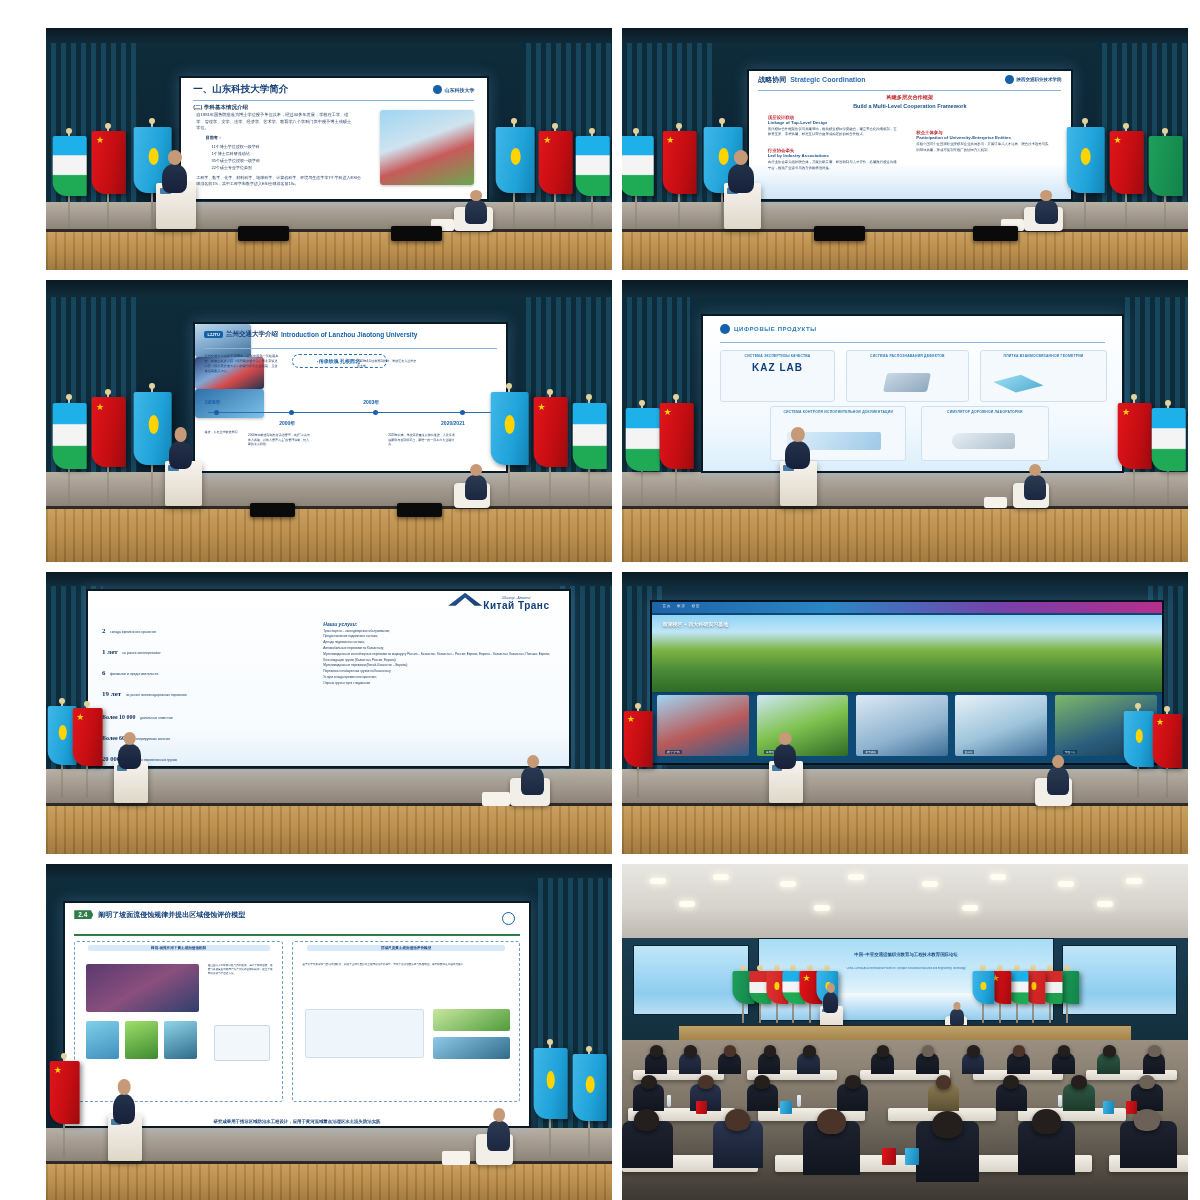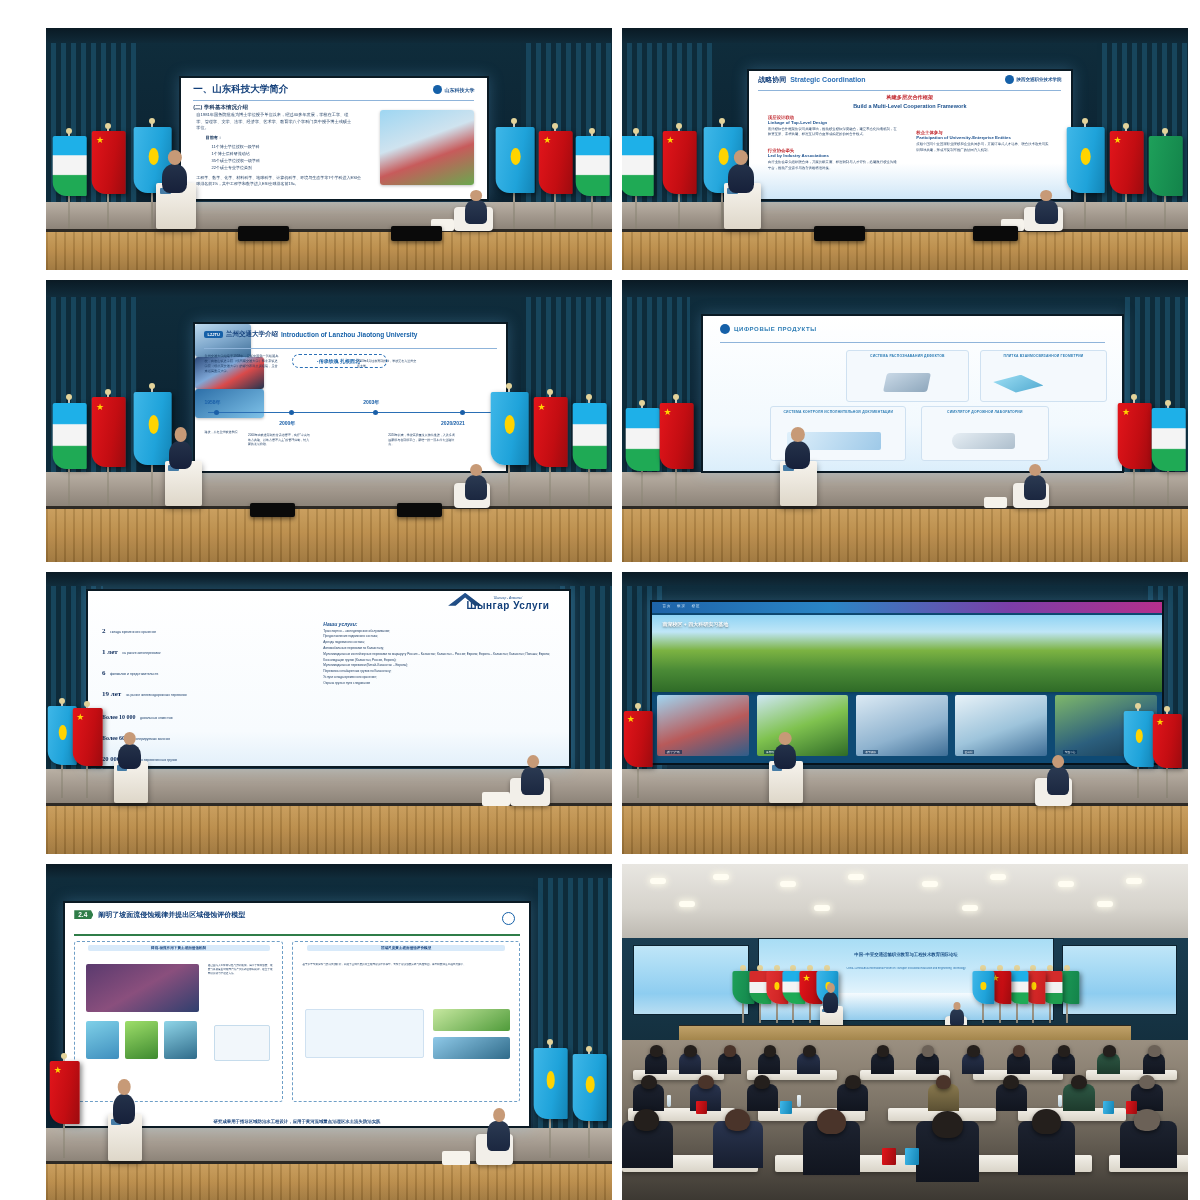--- a/index.html
+++ b/index.html
@@ -490,20 +490,24 @@
       <div class="stage-front" style="top:80%;"></div>
 
       <div class="screen" style="left:14%;top:12%;width:74%;height:55%;">
         <div class="sl" style="background:linear-gradient(180deg,#ffffff 0%,#f2f9fe 70%,#dbeefb 100%);">
           <div style="position:absolute;left:4%;top:5%;display:flex;align-items:center;gap:4px;">
             <span class="logo-dot" style="width:10px;height:10px;"></span>
             <span style="font-size:6px;color:#2e7db5;font-weight:bold;letter-spacing:.6px;">ЦИФРОВЫЕ ПРОДУКТЫ</span>
           </div>
           <div class="sl-rule" style="position:absolute;left:4%;right:4%;top:17%;"></div>
 
+          <div class="card" style="position:absolute;left:4%;top:22%;width:27%;height:32%;">
+            <div class="ru-cap" style="font-size:3.4px;margin-top:3px;">СИСТЕМА ЭКСПЕРТИЗЫ КАЧЕСТВА</div>
+            <div class="kazlab" style="font-size:10px;margin-top:4px;">KAZ LAB</div>
+          </div>
           <div class="card" style="position:absolute;left:34%;top:22%;width:29%;height:32%;">
             <div class="ru-cap" style="font-size:3.4px;margin-top:3px;">СИСТЕМА РАСПОЗНАВАНИЯ ДЕФЕКТОВ</div>
             <div style="position:absolute;left:32%;top:45%;width:36%;height:38%;background:linear-gradient(150deg,#c8d8e6,#8fa8bd);border-radius:3px;transform:skewX(-12deg);"></div>
           </div>
           <div class="card" style="position:absolute;left:66%;top:22%;width:30%;height:32%;">
             <div class="ru-cap" style="font-size:3.4px;margin-top:3px;">ПЛИТКА ВЗАИМОСВЯЗАННОЙ ГЕОМЕТРИИ</div>
             <div style="position:absolute;left:10%;top:48%;width:40%;height:36%;background:linear-gradient(150deg,#9fe0f5,#4fa8cf);clip-path:polygon(0 40%,55% 0,100% 60%,45% 100%);"></div>
           </div>
 
           <div class="card" style="position:absolute;left:16%;top:58%;width:32%;height:34%;">
@@ -548,21 +552,21 @@
       <div class="wall" style="top:5%;bottom:30%;"></div>
       <div class="curtain side-l" style="top:5%;bottom:30%;width:10%;"></div>
       <div class="curtain side-r" style="top:5%;bottom:30%;width:10%;"></div>
       <div class="stage-floor" style="top:70%;height:12%;"></div>
       <div class="stage-front" style="top:82%;"></div>
 
       <div class="screen" style="left:7%;top:6%;width:85%;height:62%;">
         <div class="sl" style="background:linear-gradient(180deg,#ffffff 0%,#f7fbfe 80%,#e3f0fa 100%);">
           <div style="position:absolute;right:4%;top:3%;text-align:center;">
             <div style="font-size:3.2px;color:#1a4f8c;font-style:italic;">'Шынгар - Алматы'</div>
-            <div class="shy-logo" style="font-size:10px;letter-spacing:.5px;">Шынгар Услуги</div>
+            <div class="shy-logo" style="font-size:10px;letter-spacing:.5px;">Китай Транс</div>
           </div>
           <div style="position:absolute;right:18%;top:1%;width:34px;height:13px;background:linear-gradient(160deg,#2a5a9a,#17406f);clip-path:polygon(50% 0,100% 100%,78% 100%,50% 38%,22% 100%,0 100%);"></div>
 
           <div style="position:absolute;left:3%;top:16%;width:43%;">
             <div style="margin-bottom:3px;"><span class="stat-num" style="font-size:7px;">2</span> <span class="stat-txt" style="font-size:3.4px;">склада временного хранения</span></div>
             <div style="margin-bottom:3px;"><span class="stat-num" style="font-size:7px;">1 лет</span> <span class="stat-txt" style="font-size:3.4px;">на рынке автоперевозок</span></div>
             <div style="margin-bottom:3px;"><span class="stat-num" style="font-size:7px;">6</span> <span class="stat-txt" style="font-size:3.4px;">филиалов и представительств</span></div>
             <div style="margin-bottom:5px;"><span class="stat-num" style="font-size:7px;">19 лет</span> <span class="stat-txt" style="font-size:3.4px;">на рынке железнодорожных перевозок</span></div>
             <div style="margin-bottom:3px;"><span class="stat-num" style="font-size:6px;">Более 10 000</span> <span class="stat-txt" style="font-size:3.4px;">довольных клиентов</span></div>
             <div style="margin-bottom:3px;"><span class="stat-num" style="font-size:6px;">Более 6000</span> <span class="stat-txt" style="font-size:3.4px;">оперируемых вагонов</span></div>

